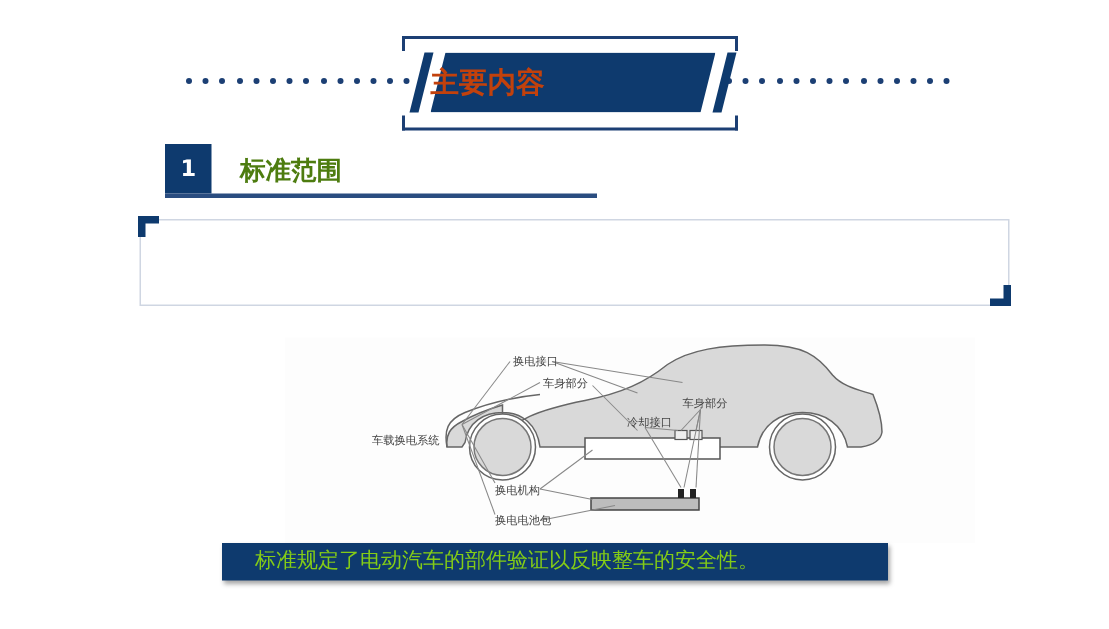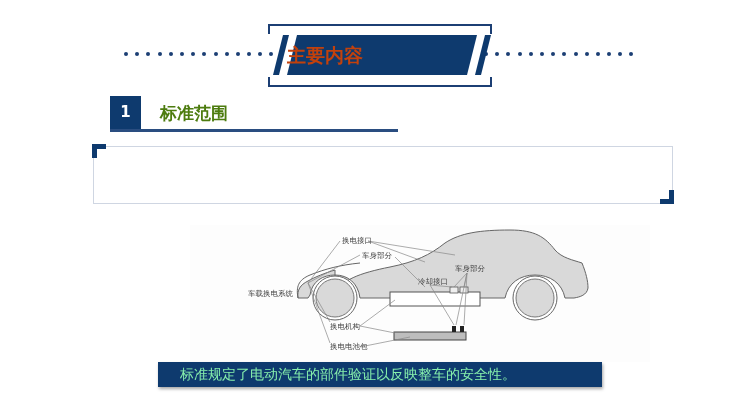--- a/index.html
+++ b/index.html
@@ -43,23 +43,22 @@
     position:absolute; left:102px; top:150px; width:566px;
     font-size:13px; font-weight:bold; color:#1a2f55; line-height:26px;
   }
   .txt sub { font-size:8px; vertical-align:-2px; }
   
   .figure { position:absolute; left:190px; top:225px; width:460px; height:137px; background:#fdfdfd; }
   .fig-label { position:absolute; font-family:Liberation Sans, sans-serif; font-size:7.5px; color:#444; white-space:nowrap; }
   
   .caption {
     position:absolute; left:148px; top:362px; width:444px; height:25px;
-    background:#0e3a6e; color:#86efac; font-size:14px; line-height:25px;
+    background:#0e3a6e; color:#84cc16; font-size:14px; line-height:25px;
     box-shadow: 1px 2px 3px rgba(0,0,0,0.35);
-    margin-left: 10px;
   }
   .caption span { position:absolute; left:22px; }
 </style>
 </head>
 <body>
 
 <div class="dots" style="left:124px;">
   <span></span>
     <span></span>
     <span></span>

